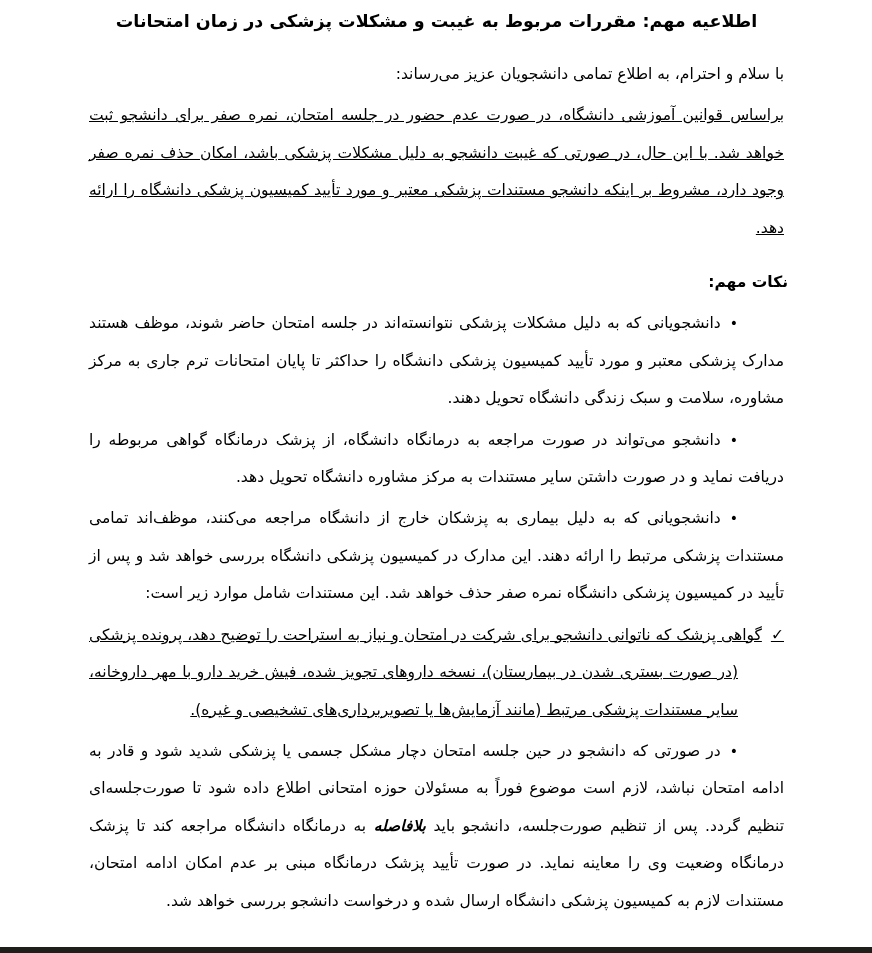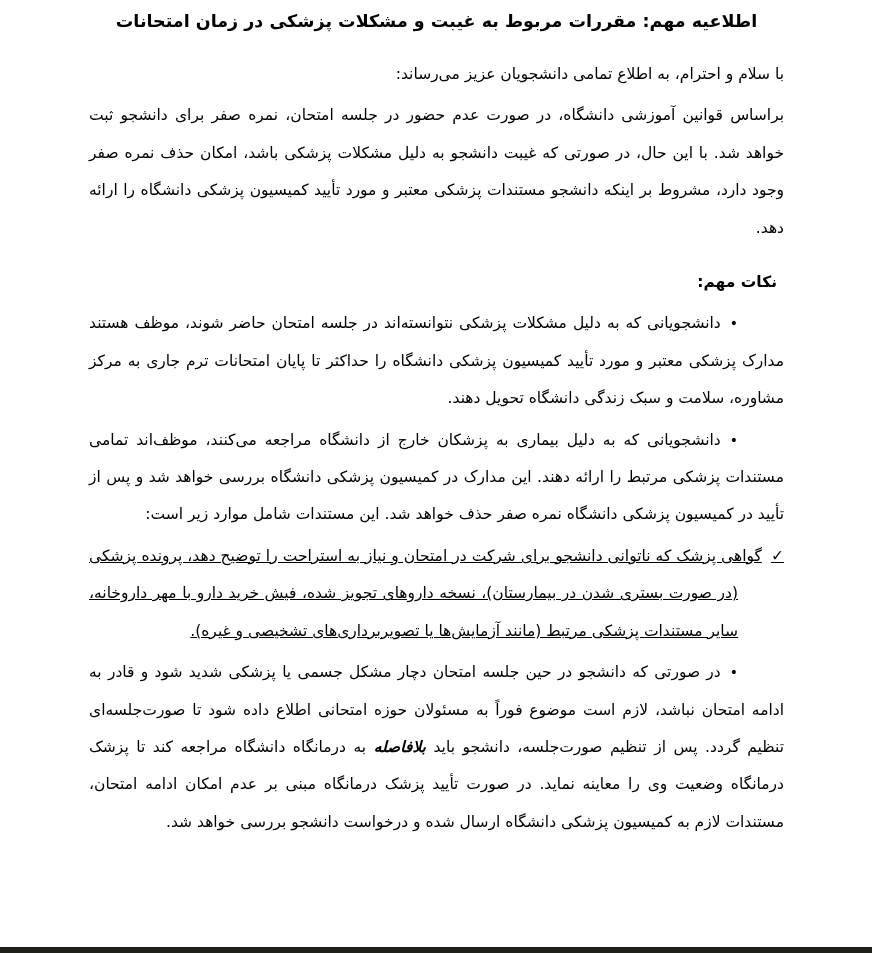--- a/index.html
+++ b/index.html
@@ -23,25 +23,25 @@
     line-height: 27px;
     margin: 0 auto 21px;
     max-width: 660px;
   }
   .line, .para, .bullet-item, .check-item {
     font-size: 15.5px;
     line-height: 37.4px;
     margin: 4px;
   }
   .line { text-align: right; }
-  .para { text-align: justify; }
+  .para { text-align: justify; text-decoration: underline; }
   .notes-heading {
     font-size: 15.5px;
     font-weight: bold;
-    margin: 17px 11px 0 0;
+    margin: 17px 0 0 0;
     line-height: 37.4px;
     text-align: right;
   }
   
   .bullet-item {
     text-align: justify;
     text-indent: 46px;
   }
   
   .check-item {
@@ -81,20 +81,21 @@
   <p class="line">با سلام و احترام، به اطلاع تمامی دانشجویان عزیز می‌رساند:</p>
 
   <p class="para">براساس قوانین آموزشی دانشگاه، در صورت عدم حضور در جلسه امتحان، نمره صفر برای دانشجو ثبت خواهد شد. با این حال، در صورتی که غیبت دانشجو به دلیل مشکلات پزشکی باشد، امکان حذف نمره صفر وجود دارد، مشروط بر اینکه دانشجو مستندات پزشکی معتبر و مورد تأیید کمیسیون پزشکی دانشگاه را ارائه دهد.</p>
 
   <h2 class="notes-heading">نکات مهم:</h2>
 
   <div class="list">
 
     <p class="bullet-item"><span class="marker bullet">•</span><span>دانشجویانی که به دلیل مشکلات پزشکی نتوانسته‌اند در جلسه امتحان حاضر شوند، موظف هستند مدارک پزشکی معتبر و مورد تأیید کمیسیون پزشکی دانشگاه را حداکثر تا پایان امتحانات ترم جاری به مرکز مشاوره، سلامت و سبک زندگی دانشگاه تحویل دهند.</span></p>
 
+    <p class="bullet-item"><span class="marker bullet">•</span><span>دانشجو می‌تواند در صورت مراجعه به درمانگاه دانشگاه، از پزشک درمانگاه گواهی مربوطه را دریافت نماید و در صورت داشتن سایر مستندات به مرکز مشاوره دانشگاه تحویل دهد.</span></p>
 
     <p class="bullet-item"><span class="marker bullet">•</span><span>دانشجویانی که به دلیل بیماری به پزشکان خارج از دانشگاه مراجعه می‌کنند، موظف‌اند تمامی مستندات پزشکی مرتبط را ارائه دهند. این مدارک در کمیسیون پزشکی دانشگاه بررسی خواهد شد و پس از تأیید در کمیسیون پزشکی دانشگاه نمره صفر حذف خواهد شد. این مستندات شامل موارد زیر است:</span></p>
 
     <p class="check-item"><span class="marker check">✓</span><span>گواهی پزشک که ناتوانی دانشجو برای شرکت در امتحان و نیاز به استراحت را توضیح دهد، پرونده پزشکی (در صورت بستری شدن در بیمارستان)، نسخه داروهای تجویز شده، فیش خرید دارو با مهر داروخانه، سایر مستندات پزشکی مرتبط (مانند آزمایش‌ها یا تصویربرداری‌های تشخیصی و غیره).</span></p>
 
     <p class="bullet-item"><span class="marker bullet">•</span><span>در صورتی که دانشجو در حین جلسه امتحان دچار مشکل جسمی یا پزشکی شدید شود و قادر به ادامه امتحان نباشد، لازم است موضوع فوراً به مسئولان حوزه امتحانی اطلاع داده شود تا صورت‌جلسه‌ای تنظیم گردد. پس از تنظیم صورت‌جلسه، دانشجو باید </span><span class="bold-inline">بلافاصله</span><span> به درمانگاه دانشگاه مراجعه کند تا پزشک درمانگاه وضعیت وی را معاینه نماید. در صورت تأیید پزشک درمانگاه مبنی بر عدم امکان ادامه امتحان، مستندات لازم به کمیسیون پزشکی دانشگاه ارسال شده و درخواست دانشجو بررسی خواهد شد.</span></p>
 
 
   </div>
 

